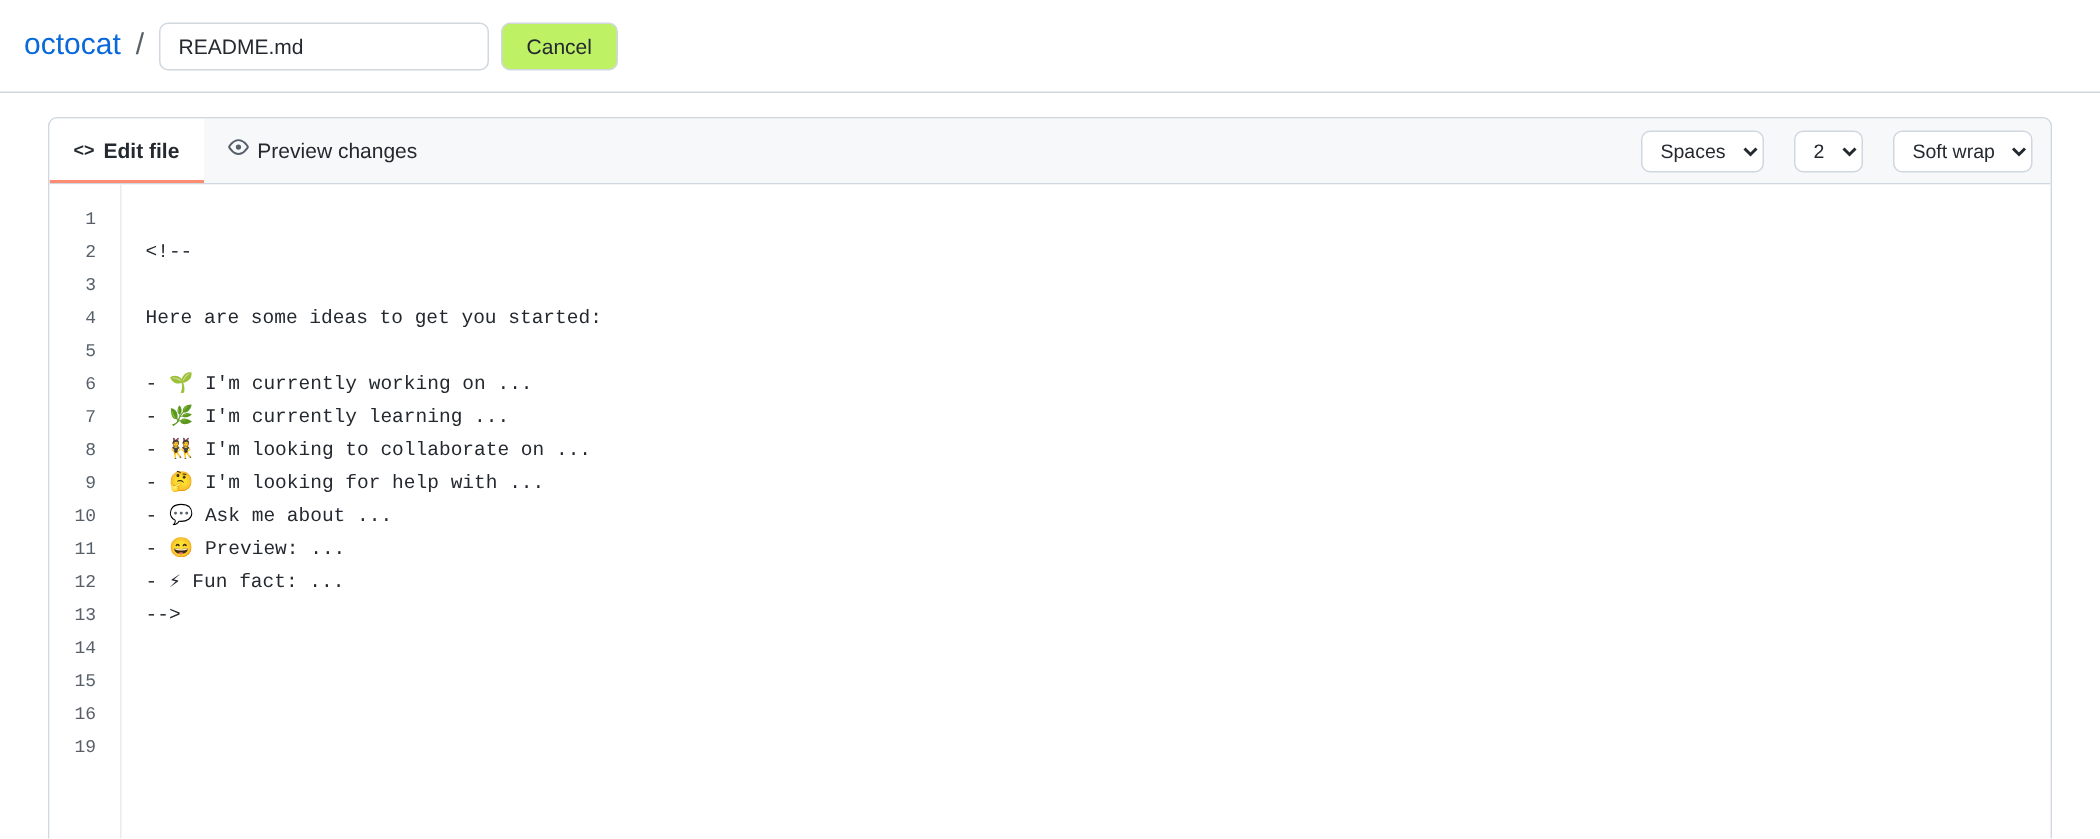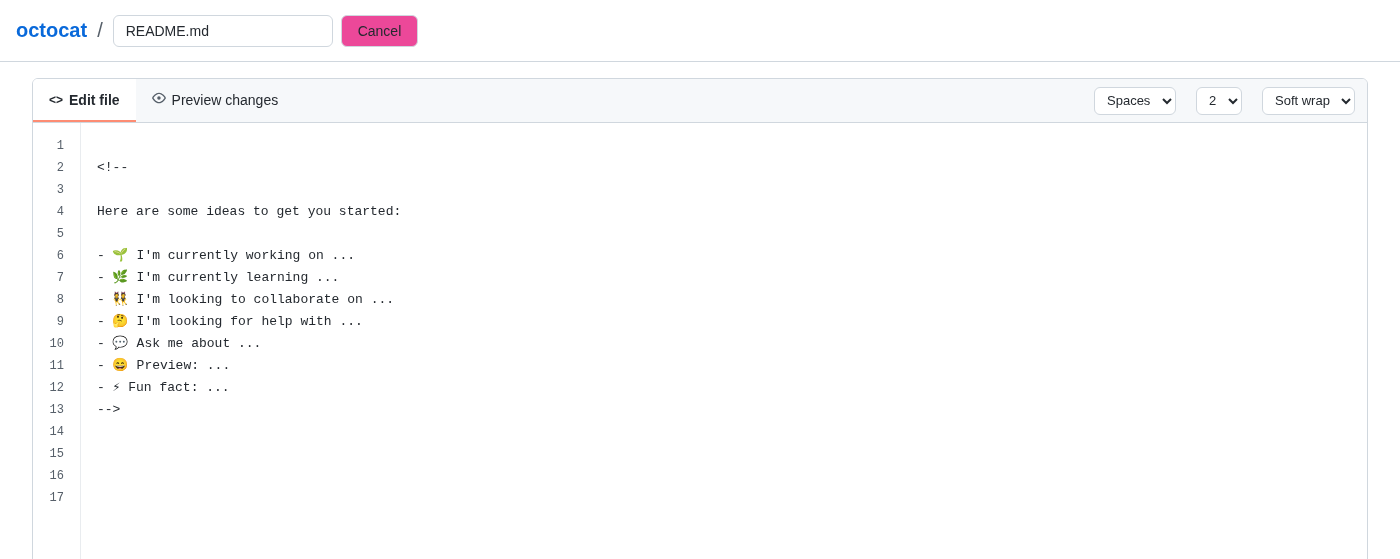--- a/index.html
+++ b/index.html
@@ -22,21 +22,21 @@
       align-items: center;
       padding: 12px 16px;
       gap: 8px;
       border-bottom: 1px solid #d0d7de;
       height: 62px;
     }
 
     .breadcrumb-user {
       color: #0969da;
       font-size: 20px;
-      font-weight: 700;
+      font-weight: 400;
       text-decoration: none;
       cursor: pointer;
     }
 
     .breadcrumb-separator {
       color: #57606a;
       font-size: 20px;
       font-weight: 300;
       margin: 0 2px;
     }
@@ -50,21 +50,21 @@
       width: 220px;
       height: 32px;
       outline: none;
     }
 
     .cancel-button {
       border: 1px solid #d0d7de;
       border-radius: 6px;
       padding: 5px 16px;
       font-size: 14px;
-      background: #ec4899;
+      background: #bef264;
       color: #24292f;
       cursor: pointer;
       height: 32px;
       font-family: inherit;
     }
 
     .editor-container {
       border: 1px solid #d0d7de;
       border-radius: 6px;
       margin: 0 16px 16px 16px;
@@ -232,21 +232,21 @@
           <div class="line-number">7</div>
           <div class="line-number">8</div>
           <div class="line-number">9</div>
           <div class="line-number">10</div>
           <div class="line-number">11</div>
           <div class="line-number">12</div>
           <div class="line-number">13</div>
           <div class="line-number">14</div>
           <div class="line-number">15</div>
           <div class="line-number">16</div>
-          <div class="line-number">17</div>
+          <div class="line-number">19</div>
         </div>
       <div class="code-area" id="code-area-container">
           <div class="code-line empty"></div>
           <div class="code-line">&lt;!--</div>
           <div class="code-line empty"></div>
           <div class="code-line">Here are some ideas to get you started:</div>
           <div class="code-line empty"></div>
           <div class="code-line">- 🌱 I'm currently working on ...</div>
           <div class="code-line">- 🌿 I'm currently learning ...</div>
           <div class="code-line">- 👯 I'm looking to collaborate on ...</div>

